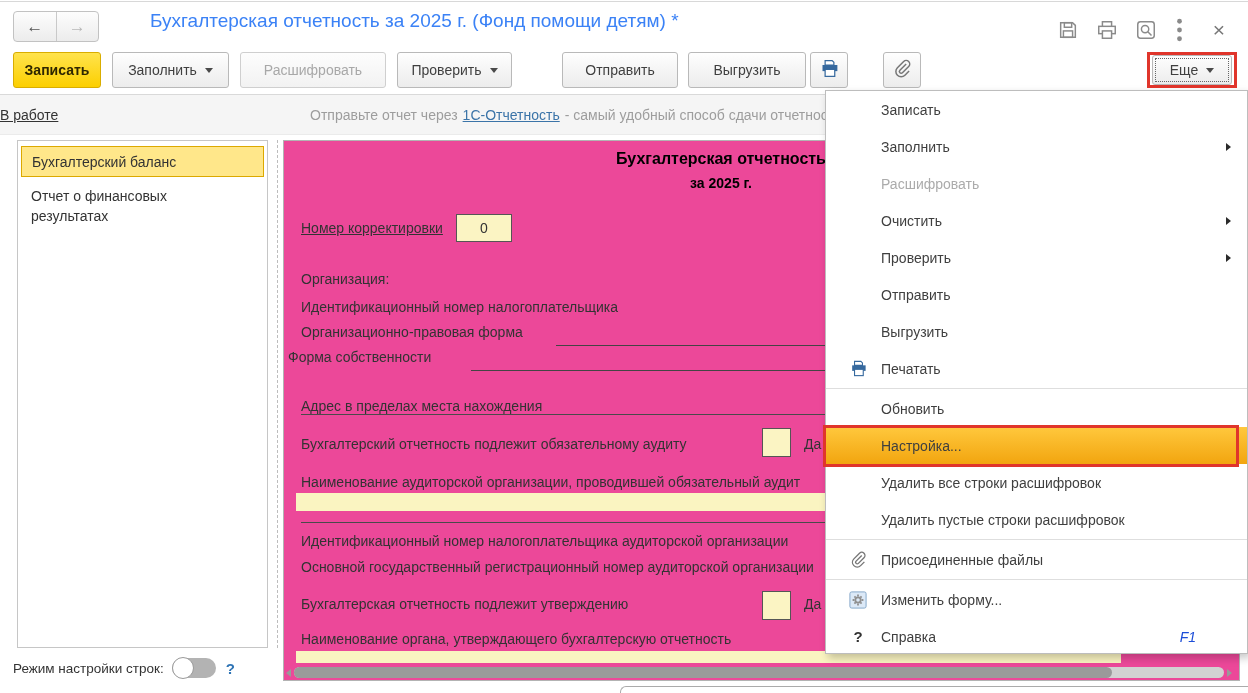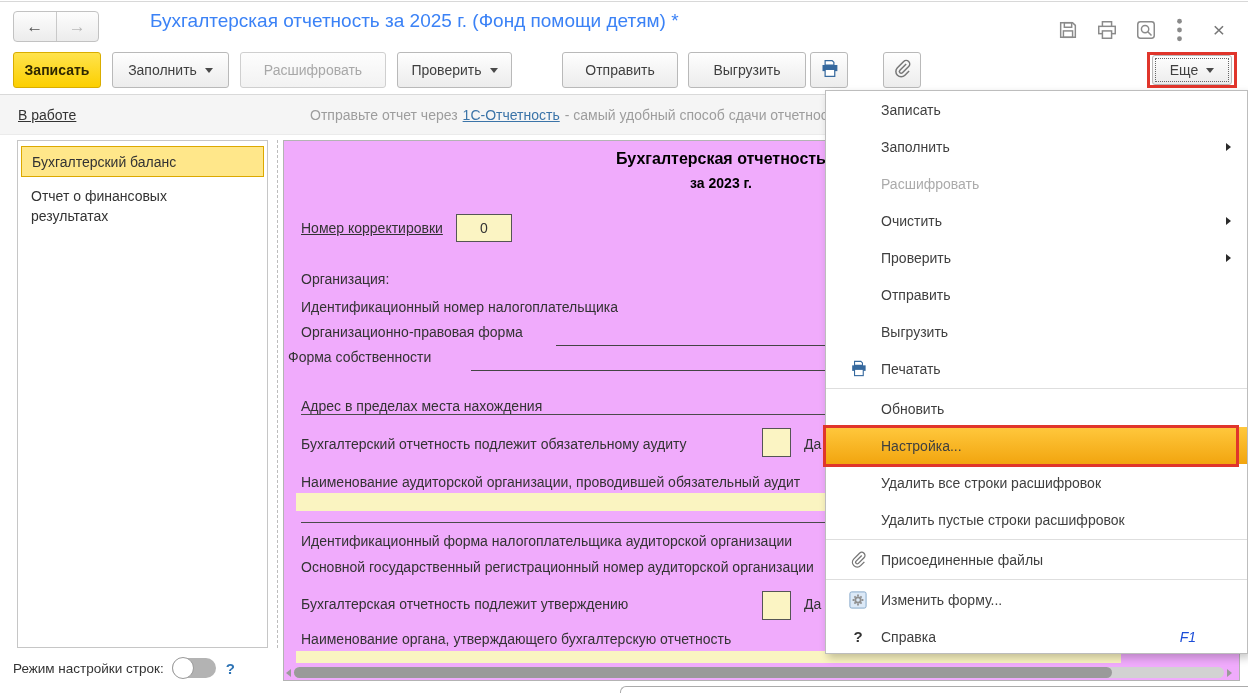--- a/index.html
+++ b/index.html
@@ -27,21 +27,21 @@
     border-right:4px solid transparent; border-top:5px solid #4a4a4a; margin-left:8px; }
   .tbtn.icon-btn { width:38px; }
   #more-annot { position:absolute; left:1147px; top:52px; width:90px; height:36px;
     border:3px solid #e0352b; z-index:70; pointer-events:none; }
   #more-btn { left:1152px; top:55px; width:80px; height:30px; outline:1px dotted #666; outline-offset:-4px; }
 
   
   #statusrow { position:absolute; left:0; top:94px; width:100%; height:41px; background:#f5f5f5;
     border-top:1px solid #d9d9d9; border-bottom:1px solid #ebebeb; font-size:14px;
     display:flex; align-items:center; white-space:nowrap; }
-  #status-state { margin-left:18px; color:#333; text-decoration:underline; }
+  #status-state { color:#333; text-decoration:underline; }
   #status-msg { position:absolute; left:310px; color:#9d9d9d; }
   #status-msg .lnk { color:#3b74a8; text-decoration:underline; }
   #status-msg span { margin-right:5px; }
 
   
   #sidebar { position:absolute; left:17px; top:140px; width:251px; height:508px;
     border:1px solid #c6c6c6; background:#fff; }
   .side-item-sel { position:absolute; left:3px; top:5px; right:3px; height:31px;
     background:#ffe78a; border:1px solid #dca900; display:flex; align-items:center;
     padding-left:10px; font-size:14px; color:#333; }
@@ -50,21 +50,21 @@
   #splitter { position:absolute; left:277px; top:140px; height:508px; border-left:1px dashed #bdbdbd; }
   #rowmode { position:absolute; left:13px; top:658px; font-size:13.5px; color:#333;
     display:flex; align-items:center; }
   #toggle { position:relative; width:44px; height:20px; margin-left:8px; border-radius:10px; background:#b3b3b3; }
   #toggle .knob { position:absolute; left:0; top:-1px; width:22px; height:22px; border-radius:50%;
     background:#fff; border:1px solid #9a9a9a; }
   #rowmode-help { margin-left:10px; color:#2e74b5; font-size:15px; font-weight:bold; }
 
   
   #panel { position:absolute; left:283px; top:140px; width:957px; height:541px;
-    border:1px solid #b3b3b3; background:#f0abfc; font-size:14px; color:#333; }
+    border:1px solid #b3b3b3; background:#ec4899; font-size:14px; color:#333; }
   #panel .fl { position:absolute; white-space:nowrap; }
   .center-box { position:absolute; left:0; width:874px; text-align:center; }
   .fieldline { position:absolute; height:22px; border-bottom:1px solid #444; }
   .hrule { position:absolute; left:17px; width:820px; border-top:1px solid #4a4a4a; }
   .ycheck { position:absolute; width:29px; height:29px; background:#fbf4c3; border:1px solid #555; }
   .ystrip { position:absolute; left:12px; width:825px; background:#faf4c1; }
   #hscroll { position:absolute; left:2px; top:524px; width:946px; height:15px; display:flex; align-items:center; }
   #hscroll .arrow { width:0; height:0; border-top:4px solid transparent; border-bottom:4px solid transparent; }
   #hscroll .arrow.left { border-right:5px solid #9a9a9a; margin-right:3px; }
   #hscroll .arrow.right { border-left:5px solid #9a9a9a; margin-left:3px; }
@@ -182,21 +182,21 @@
   <div id="rowmode">
     <span>Режим настройки строк:</span>
     <span id="toggle">
         <span class="knob"></span>
       </span>
     <span id="rowmode-help">?</span>
   </div>
 
   <div id="panel">
     <div class="center-box" style="top:9px; font-size:16px; font-weight:bold; color:#000;">Бухгалтерская отчетность</div>
-    <div class="center-box" style="top:34px; font-weight:bold; color:#000;">за 2023 г.</div>
+    <div class="center-box" style="top:34px; font-weight:bold; color:#000;">за 2025 г.</div>
 
     <div class="fl" style="left:17px; top:79px;text-decoration:underline;">Номер корректировки</div>
     <div class="fl" style="left:172px; top:73px; width:56px; height:28px; background:#fbf4c3; border:1px solid #555; text-align:center; line-height:26px;">0</div>
 
     <div class="fl" style="left:17px; top:130px;">Организация:</div>
 
     <div class="fl" style="left:17px; top:158px;">Идентификационный номер налогоплательщика</div>
 
     <div class="fl" style="left:17px; top:183px;">Организационно-правовая форма</div>
     <div class="fieldline" style="left:272px; top:183px; width:565px;"></div>
@@ -210,21 +210,21 @@
 
     <div class="fl" style="left:17px; top:295px;">Бухгалтерский отчетность подлежит обязательному аудиту</div>
     <div class="ycheck" style="left:478px; top:287px;"></div>
     <div class="fl" style="left:520px; top:295px;">Да</div>
 
     <div class="fl" style="left:17px; top:333px;">Наименование аудиторской организации, проводившей обязательный аудит</div>
     <div class="ystrip" style="top:352px; height:18px;"></div>
 
     <div class="hrule" style="top:381px;"></div>
 
-    <div class="fl" style="left:17px; top:392px;">Идентификационный форма налогоплательщика аудиторской организации</div>
+    <div class="fl" style="left:17px; top:392px;">Идентификационный номер налогоплательщика аудиторской организации</div>
     <div class="fl" style="left:17px; top:418px;">Основной государственный регистрационный номер аудиторской организации</div>
 
     <div class="fl" style="left:17px; top:455px;">Бухгалтерская отчетность подлежит утверждению</div>
     <div class="ycheck" style="left:478px; top:450px;"></div>
     <div class="fl" style="left:520px; top:455px;">Да</div>
 
     <div class="fl" style="left:17px; top:490px;">Наименование органа, утверждающего бухгалтерскую отчетность</div>
     <div class="ystrip" style="top:510px; height:12px;"></div>
 
     <div id="hscroll">

